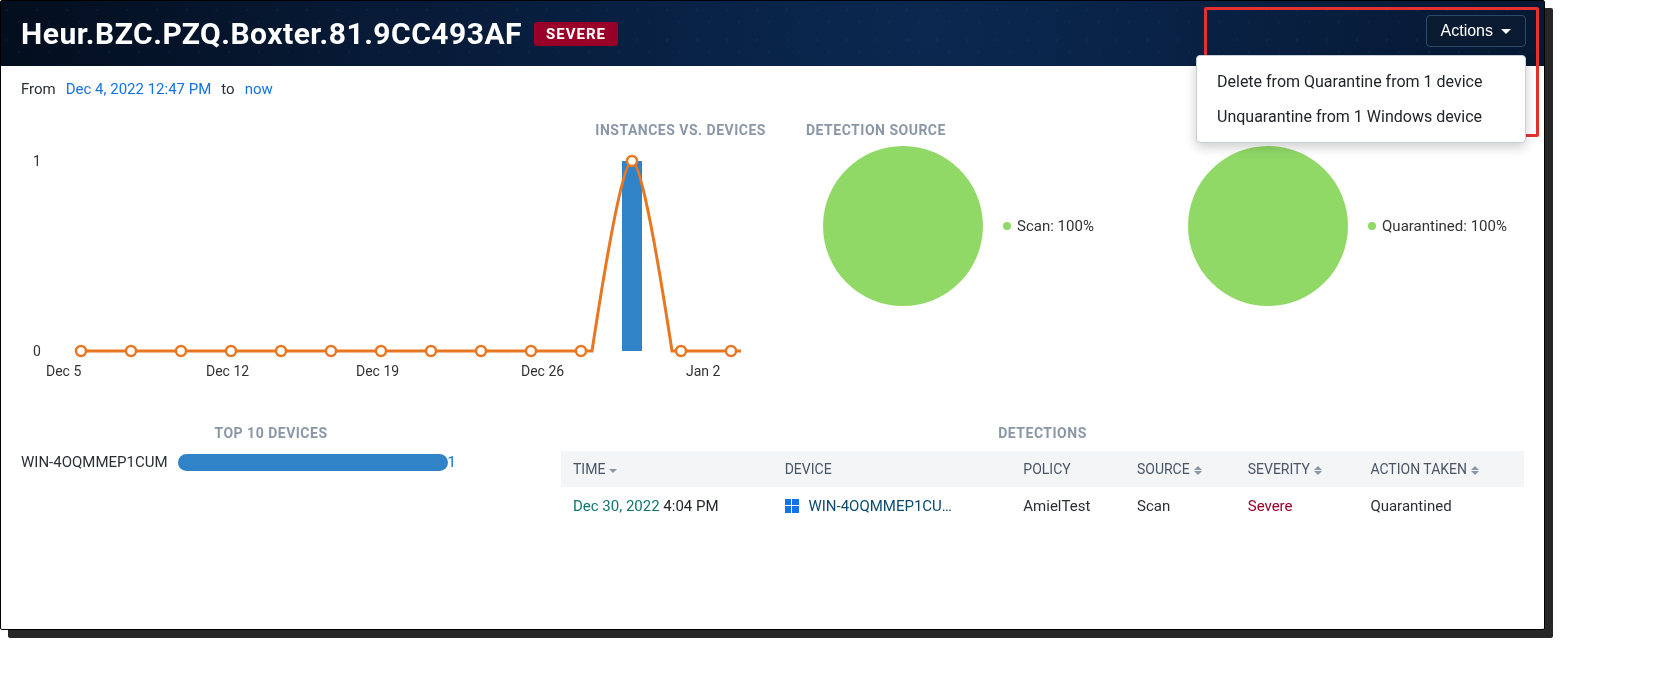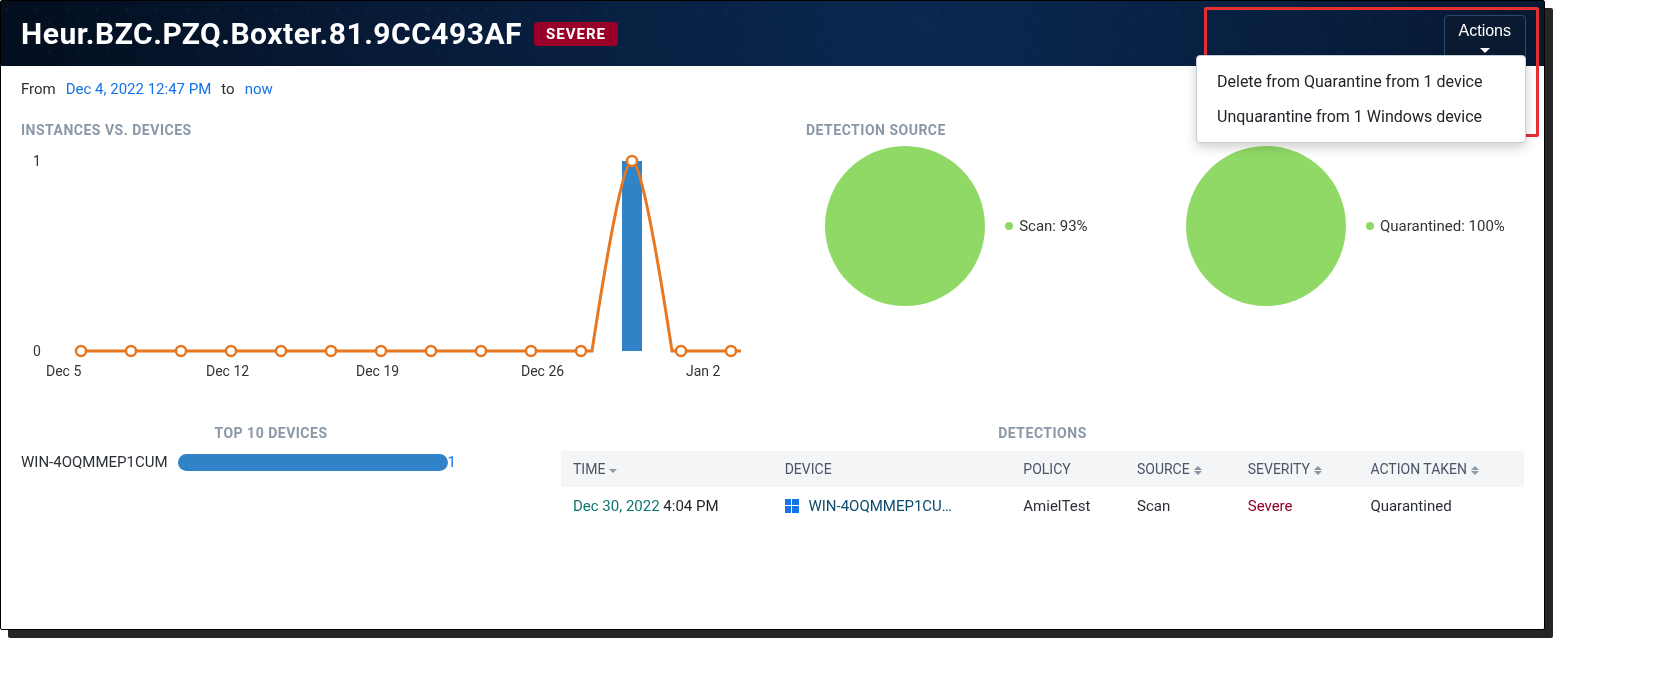--- a/index.html
+++ b/index.html
@@ -3,32 +3,32 @@
   <meta charset="utf-8">
   <style>
     * { box-sizing: border-box; margin: 0; padding: 0; }
     body { font-family: -apple-system, BlinkMacSystemFont, "Segoe UI", Roboto, Arial, sans-serif; background: #fff; width: 1665px; height: 687px; position: relative; }
     .page { width: 1545px; height: 630px; margin: 0; position: relative; border: 1px solid #000; box-shadow: 8px 8px 0 rgba(0,0,0,0.85); background: #fff; border-radius: 2px; overflow: visible; }
     .header { height: 65px; background: radial-gradient(circle at 60% 40%, #0a2850 0%, #071a36 60%, #030e1e 100%); position: relative; display: flex; align-items: center; padding: 0 20px; }
     .header-dots { position: absolute; inset: 0; background-image: radial-gradient(circle at 20% 30%, rgba(40,80,120,.5) 1px, transparent 2px), radial-gradient(circle at 60% 70%, rgba(40,80,120,.4) 1px, transparent 2px); background-size: 30px 30px; opacity:.3; }
     .title { color: #fff; font-size: 30px; font-weight: 700; letter-spacing: .5px; position: relative; }
     .badge { display: inline-block; margin-left: 12px; background: #990028; color: #fff; font-weight: 700; font-size: 15px; padding: 3px 12px; border-radius: 3px; letter-spacing: 1px; position: relative; }
     .actions-wrap { position: absolute; right: 18px; top: 14px; }
-    .actions-btn { background: #0a1a30; border: 1px solid #2a4a6a; color: #fff; padding: 6px 14px; font-size: 16px; border-radius: 4px; cursor: pointer; display: flex; align-items: center; gap: 8px; flex-direction: column; }
+    .actions-btn { background: #0a1a30; border: 1px solid #2a4a6a; color: #fff; padding: 6px 14px; font-size: 16px; border-radius: 4px; cursor: pointer; display: flex; align-items: center; gap: 8px; }
     .caret-down { width: 0; height: 0; border-left: 5px solid transparent; border-right: 5px solid transparent; border-top: 5px solid #fff; }
     .dropdown { position: absolute; right: 0; top: 40px; background: #fff; border: 1px solid #c5d0db; border-radius: 4px; box-shadow: 0 4px 12px rgba(0,0,0,.2); width: 330px; padding: 8px 0; z-index: 10; }
     .dropdown-item { padding: 8px 20px; font-size: 16px; color: #212529; cursor: pointer; }
     .highlight-box { position: absolute; border: 3px solid #e53030; border-radius: 2px; pointer-events: none; }
     .daterange { display: flex; align-items: center; gap: 10px; padding: 14px 20px; font-size: 15px; }
     .daterange .lbl { color: #2a2f36; }
     .daterange .link { color: #1473e6; cursor: pointer; }
     .content { padding: 10px 20px 20px; }
     .row1 { display: flex; gap: 40px; }
     .panel-title { color: #8a97a6; font-size: 14px; font-weight: 700; letter-spacing: .5px; margin-bottom: 8px; }
-    .chart-area { width: 745px; }
+    .chart-area { width: 745px; text-align: right; }
     .chart-svg { width: 745px; height: 245px; }
     .pies { display: flex; gap: 60px; flex: 1; justify-content: space-around; }
     .pie-block { display: flex; align-items: center; gap: 20px; }
     .pie { width: 160px; height: 160px; border-radius: 50%; background: #90d966; }
     .legend { font-size: 15px; color: #333; display: flex; align-items: center; gap: 6px; }
     .legend-dot { width: 8px; height: 8px; border-radius: 50%; background: #90d966; }
     .row2 { display: flex; gap: 40px; margin-top: 30px; }
     .top-devices { width: 500px; }
     .top-devices .panel-title { text-align: center; margin-bottom: 12px; }
     .device-row { display: flex; align-items: center; font-size: 15px; color: #2a2f36; }
@@ -119,21 +119,21 @@
         </svg>
       </div>
 
       <div style="flex:1">
         <div class="panel-title" style="text-align:left">DETECTION SOURCE</div>
         <div class="pies">
           <div class="pie-block">
             <div class="pie"></div>
             <div class="legend">
               <span class="legend-dot"></span>
-              <span>Scan: 93%</span>
+              <span>Scan: 100%</span>
             </div>
           </div>
           <div class="pie-block">
             <div class="pie"></div>
             <div class="legend">
               <span class="legend-dot"></span>
               <span>Quarantined: 100%</span>
             </div>
           </div>
         </div>

